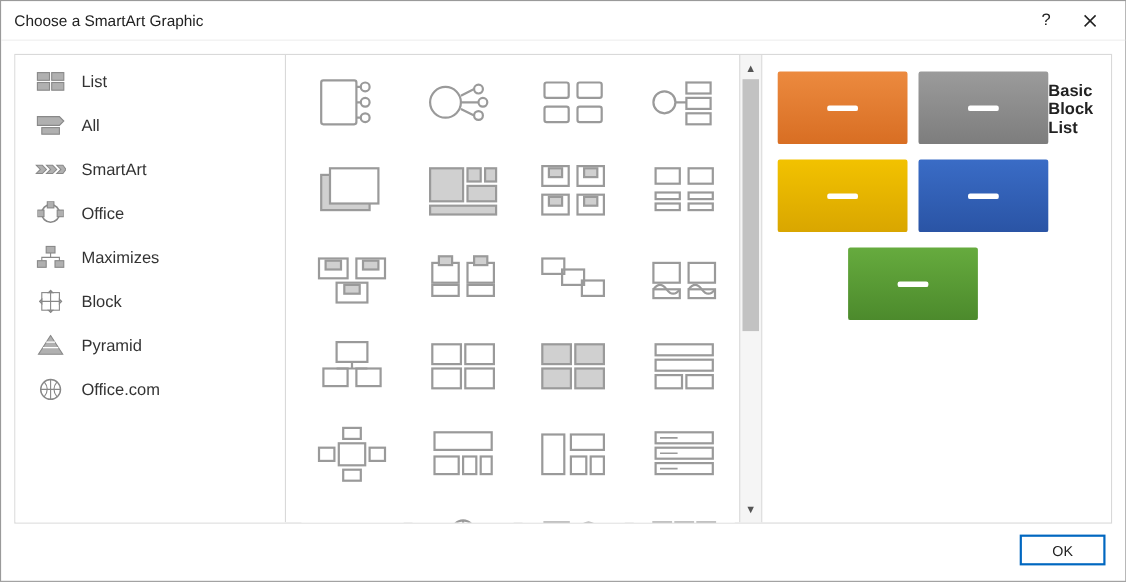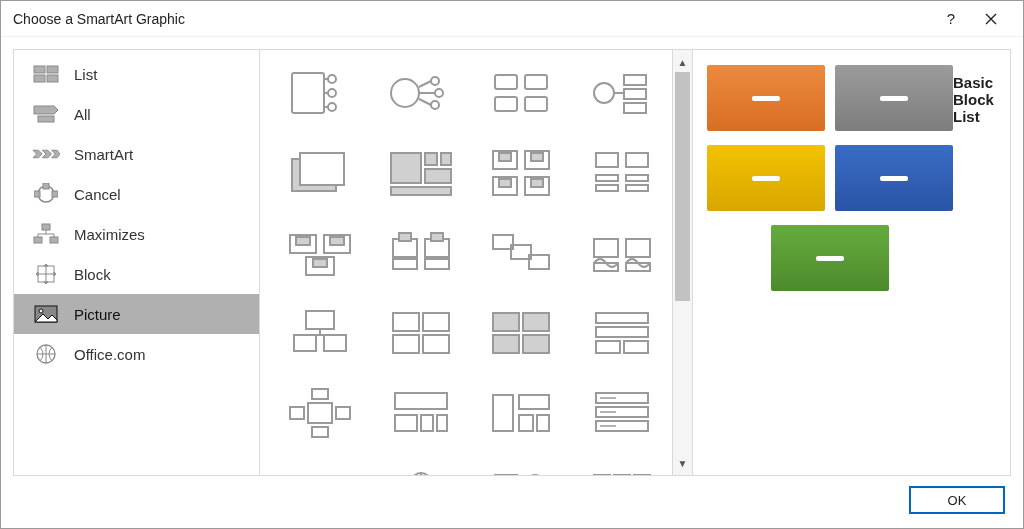--- a/index.html
+++ b/index.html
@@ -173,21 +173,21 @@
   }
 
   
   .btnbar {
     display:flex;
     justify-content:flex-end;
     gap:10px;
     padding: 2px 6px 2px 0;
   }
   .btn {
-    width: 96px;
+    width: 78px;
     height: 28px;
     border: 1px solid #adadad;
     background: #fff;
     font-size: 13px;
     color:#222;
     cursor:pointer;
     display:flex; align-items:center; justify-content:center;
   }
   .btn.primary { border: 2px solid var(--btn-blue); }
 </style>
@@ -247,21 +247,21 @@
         </div>
         <div class="sb-item">
           <span class="icon">
             <svg width="24" height="22" viewBox="0 0 24 22">
                 <circle cx="12" cy="11" r="8" fill="none" stroke="#888" stroke-width="1.5"></circle>
                 <rect x="0" y="8" width="6" height="6" fill="#b0b0b0" stroke="#888"></rect>
                 <rect x="18" y="8" width="6" height="6" fill="#b0b0b0" stroke="#888"></rect>
                 <rect x="9" y="0" width="6" height="6" fill="#b0b0b0" stroke="#888"></rect>
               </svg>
           </span>
-          <span>Cancel</span>
+          <span>Office</span>
         </div>
         <div class="sb-item">
           <span class="icon">
             <svg width="26" height="22" viewBox="0 0 26 22">
                 <g fill="#b0b0b0" stroke="#888">
                   <rect x="9" y="1" width="8" height="6"></rect>
                   <rect x="1" y="14" width="8" height="6"></rect>
                   <rect x="17" y="14" width="8" height="6"></rect>
                   <path d="M13 7 V11 M5 14 V11 H21 V14" fill="none"></path>
                 </g>
@@ -274,29 +274,30 @@
             <svg width="24" height="22" viewBox="0 0 24 22">
                 <g fill="none" stroke="#888">
                   <rect x="4" y="3" width="16" height="16"></rect>
                   <path d="M12 1 V21 M2 11 H22"></path>
                   <path d="M12 1 L10 3 L14 3 Z M12 21 L10 19 L14 19 Z M2 11 L4 9 V13 Z M22 11 L20 9 V13 Z" fill="#b0b0b0"></path>
                 </g>
               </svg>
           </span>
           <span>Block</span>
         </div>
-        <div class="sb-item selected">
+        <div class="sb-item">
           <span class="icon">
             <svg width="26" height="20" viewBox="0 0 26 20">
-                <rect x="2" y="2" width="22" height="16" fill="#888" stroke="#555"></rect>
-                <circle cx="8" cy="7" r="2" fill="#fff"></circle>
-                <path d="M2 18 L10 10 L15 15 L19 11 L24 16 V18 Z" fill="#fff"></path>
-              </svg>
-          </span>
-          <span>Picture</span>
+                <g fill="#b0b0b0" stroke="#888">
+                  <path d="M13 1 L24 18 H2 Z"></path>
+                  <path d="M6 12 H20 M9 7 H17" stroke="#fff" stroke-width="1.2"></path>
+                </g>
+              </svg>
+          </span>
+          <span>Pyramid</span>
         </div>
         <div class="sb-item">
           <span class="icon">
             <svg width="22" height="22" viewBox="0 0 22 22">
                 <circle cx="11" cy="11" r="9" fill="none" stroke="#888" stroke-width="1.3"></circle>
                 <path d="M2 11 H20 M11 2 V20 M5 4 Q11 11 5 18 M17 4 Q11 11 17 18" fill="none" stroke="#888"></path>
               </svg>
           </span>
           <span>Office.com</span>
         </div>

